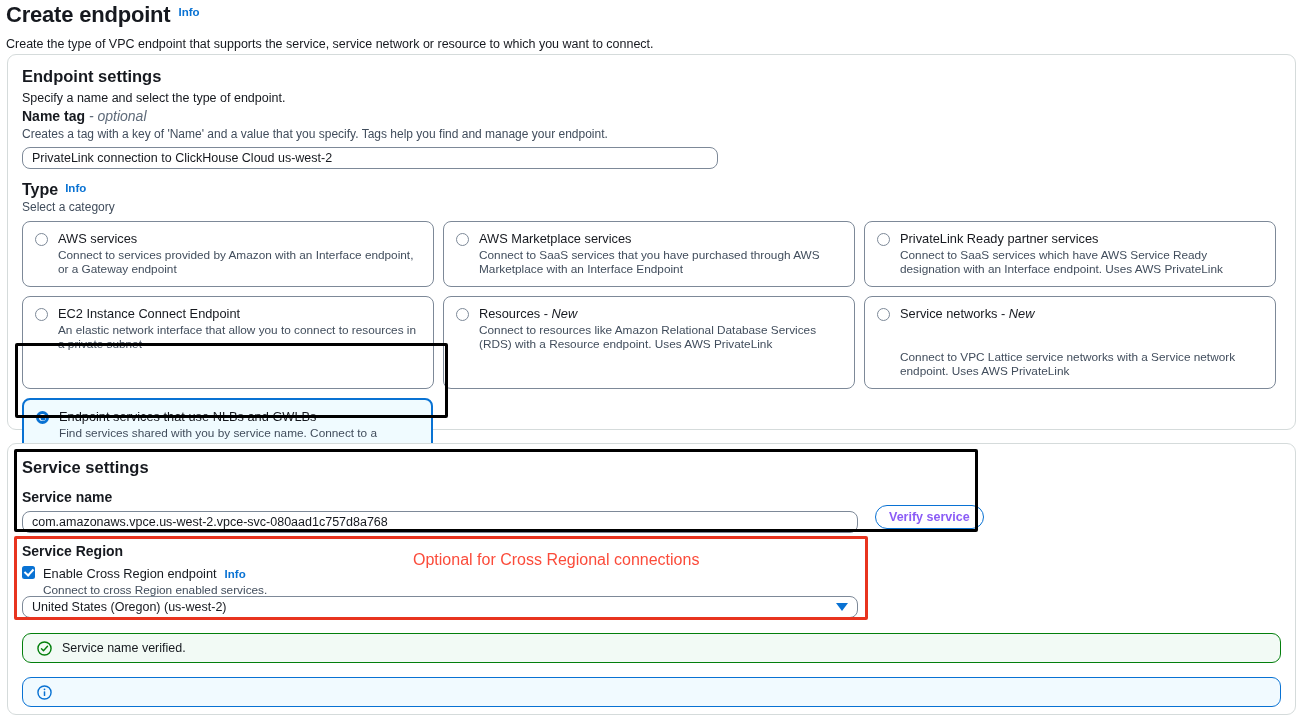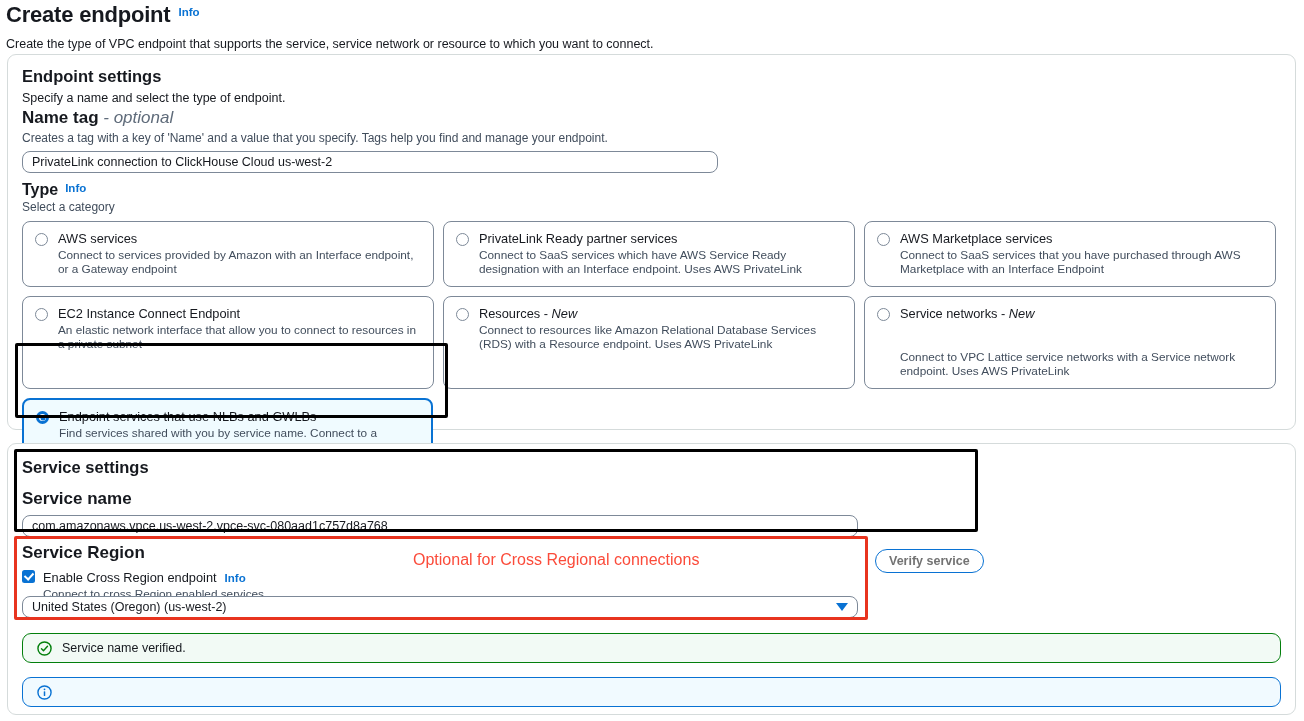--- a/index.html
+++ b/index.html
@@ -36,21 +36,21 @@
   }
   #endpoint-settings-panel { left: 7px; top: 54px; width: 1289px; height: 376px; }
   #service-settings-panel  { left: 7px; top: 443px; width: 1289px; height: 272px; }
 
   .section-title {
     font-size: 16.5px; font-weight: bold; color: #16191f;
     margin: 0; padding: 0;
   }
   .section-desc { font-size: 12.5px; color: #16191f; margin-top: 5px; }
 
-  .field-label { font-size: 17px; font-weight: bold; color: #16191f; }
+  .field-label { font-size: 14px; font-weight: bold; color: #16191f; }
   .field-label .optional { font-weight: normal; font-style: italic; color: #5f6b7a; }
   .field-hint { font-size: 12px; color: #414d5c; margin-top: 3px; }
 
   .text-input {
     display: block;
     height: 22px;
     border: 1px solid #7d8998;
     border-radius: 8px;
     background: #ffffff;
     font-size: 12.5px;
@@ -125,28 +125,27 @@
     font-family: "Liberation Sans", sans-serif;
     white-space: nowrap;
   }
 
   
   .verify-btn {
     position: absolute;
     border: 1.5px solid #0972d3;
     border-radius: 14px;
     background: #ffffff;
-    color: #737373;
+    color: #8b5cf6;
     font-size: 12.5px;
     font-weight: bold;
     padding: 4px 13px;
     cursor: pointer;
     font-family: "Liberation Sans", sans-serif;
     white-space: nowrap;
-    margin-top: 44px;
   }
 
   .checkbox-row { display: flex; align-items: flex-start; gap: 8px; }
   .checkbox {
     flex: 0 0 auto;
     width: 13px; height: 13px;
     border-radius: 2.5px;
     background: #0972d3;
     position: relative;
     margin-top: 2px;
@@ -239,29 +238,29 @@
         <div class="radio-card">
           <span class="radio"></span>
           <span class="card-body">
             <span class="card-title" style="display:block;">AWS services</span>
             <span class="card-desc" style="display:block;">Connect to services provided by Amazon with an Interface endpoint, or a Gateway endpoint</span>
           </span>
         </div>
         <div class="radio-card">
           <span class="radio"></span>
           <span class="card-body">
+            <span class="card-title" style="display:block;">AWS Marketplace services</span>
+            <span class="card-desc" style="display:block;">Connect to SaaS services that you have purchased through AWS Marketplace with an Interface Endpoint</span>
+          </span>
+        </div>
+        <div class="radio-card">
+          <span class="radio"></span>
+          <span class="card-body">
             <span class="card-title" style="display:block;">PrivateLink Ready partner services</span>
             <span class="card-desc" style="display:block;">Connect to SaaS services which have AWS Service Ready designation with an Interface endpoint. Uses AWS PrivateLink</span>
-          </span>
-        </div>
-        <div class="radio-card">
-          <span class="radio"></span>
-          <span class="card-body">
-            <span class="card-title" style="display:block;">AWS Marketplace services</span>
-            <span class="card-desc" style="display:block;">Connect to SaaS services that you have purchased through AWS Marketplace with an Interface Endpoint</span>
           </span>
         </div>
       </div>
 
       <div class="card-row">
         <div class="radio-card">
           <span class="radio"></span>
           <span class="card-body">
             <span class="card-title" style="display:block;">EC2 Instance Connect Endpoint</span>
             <span class="card-desc" style="display:block;">An elastic network interface that allow you to connect to resources in a private subnet</span>

